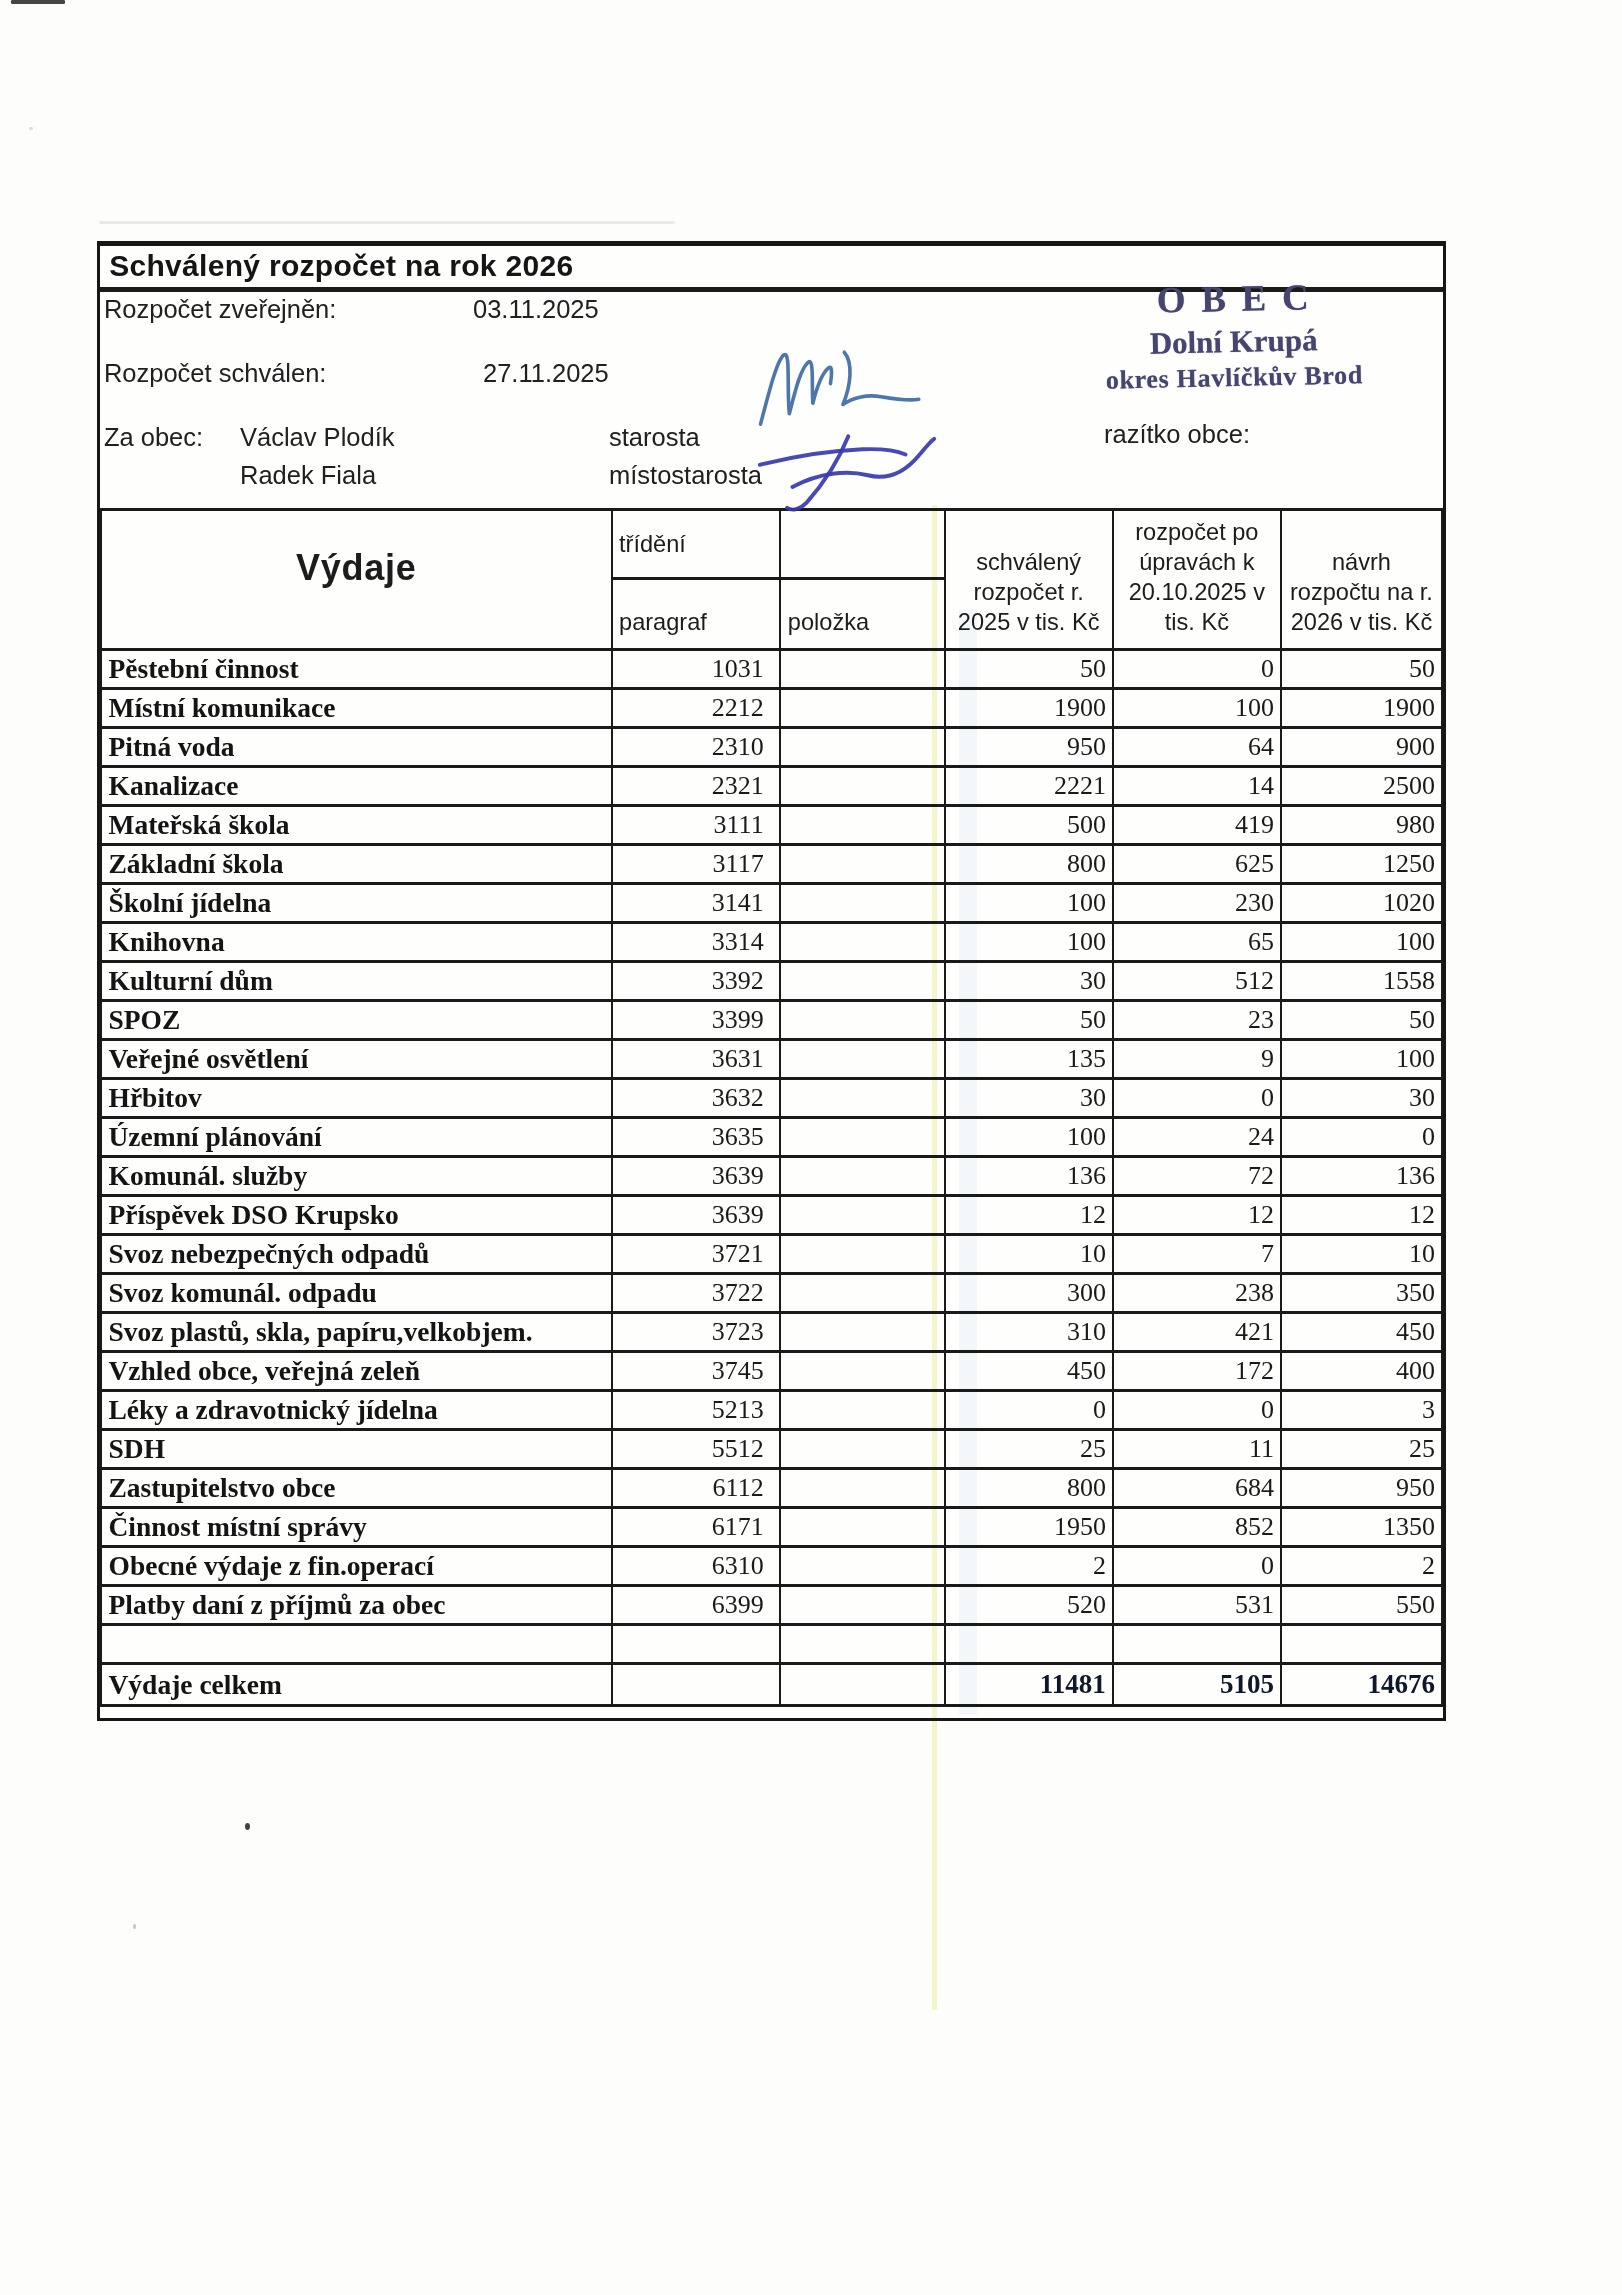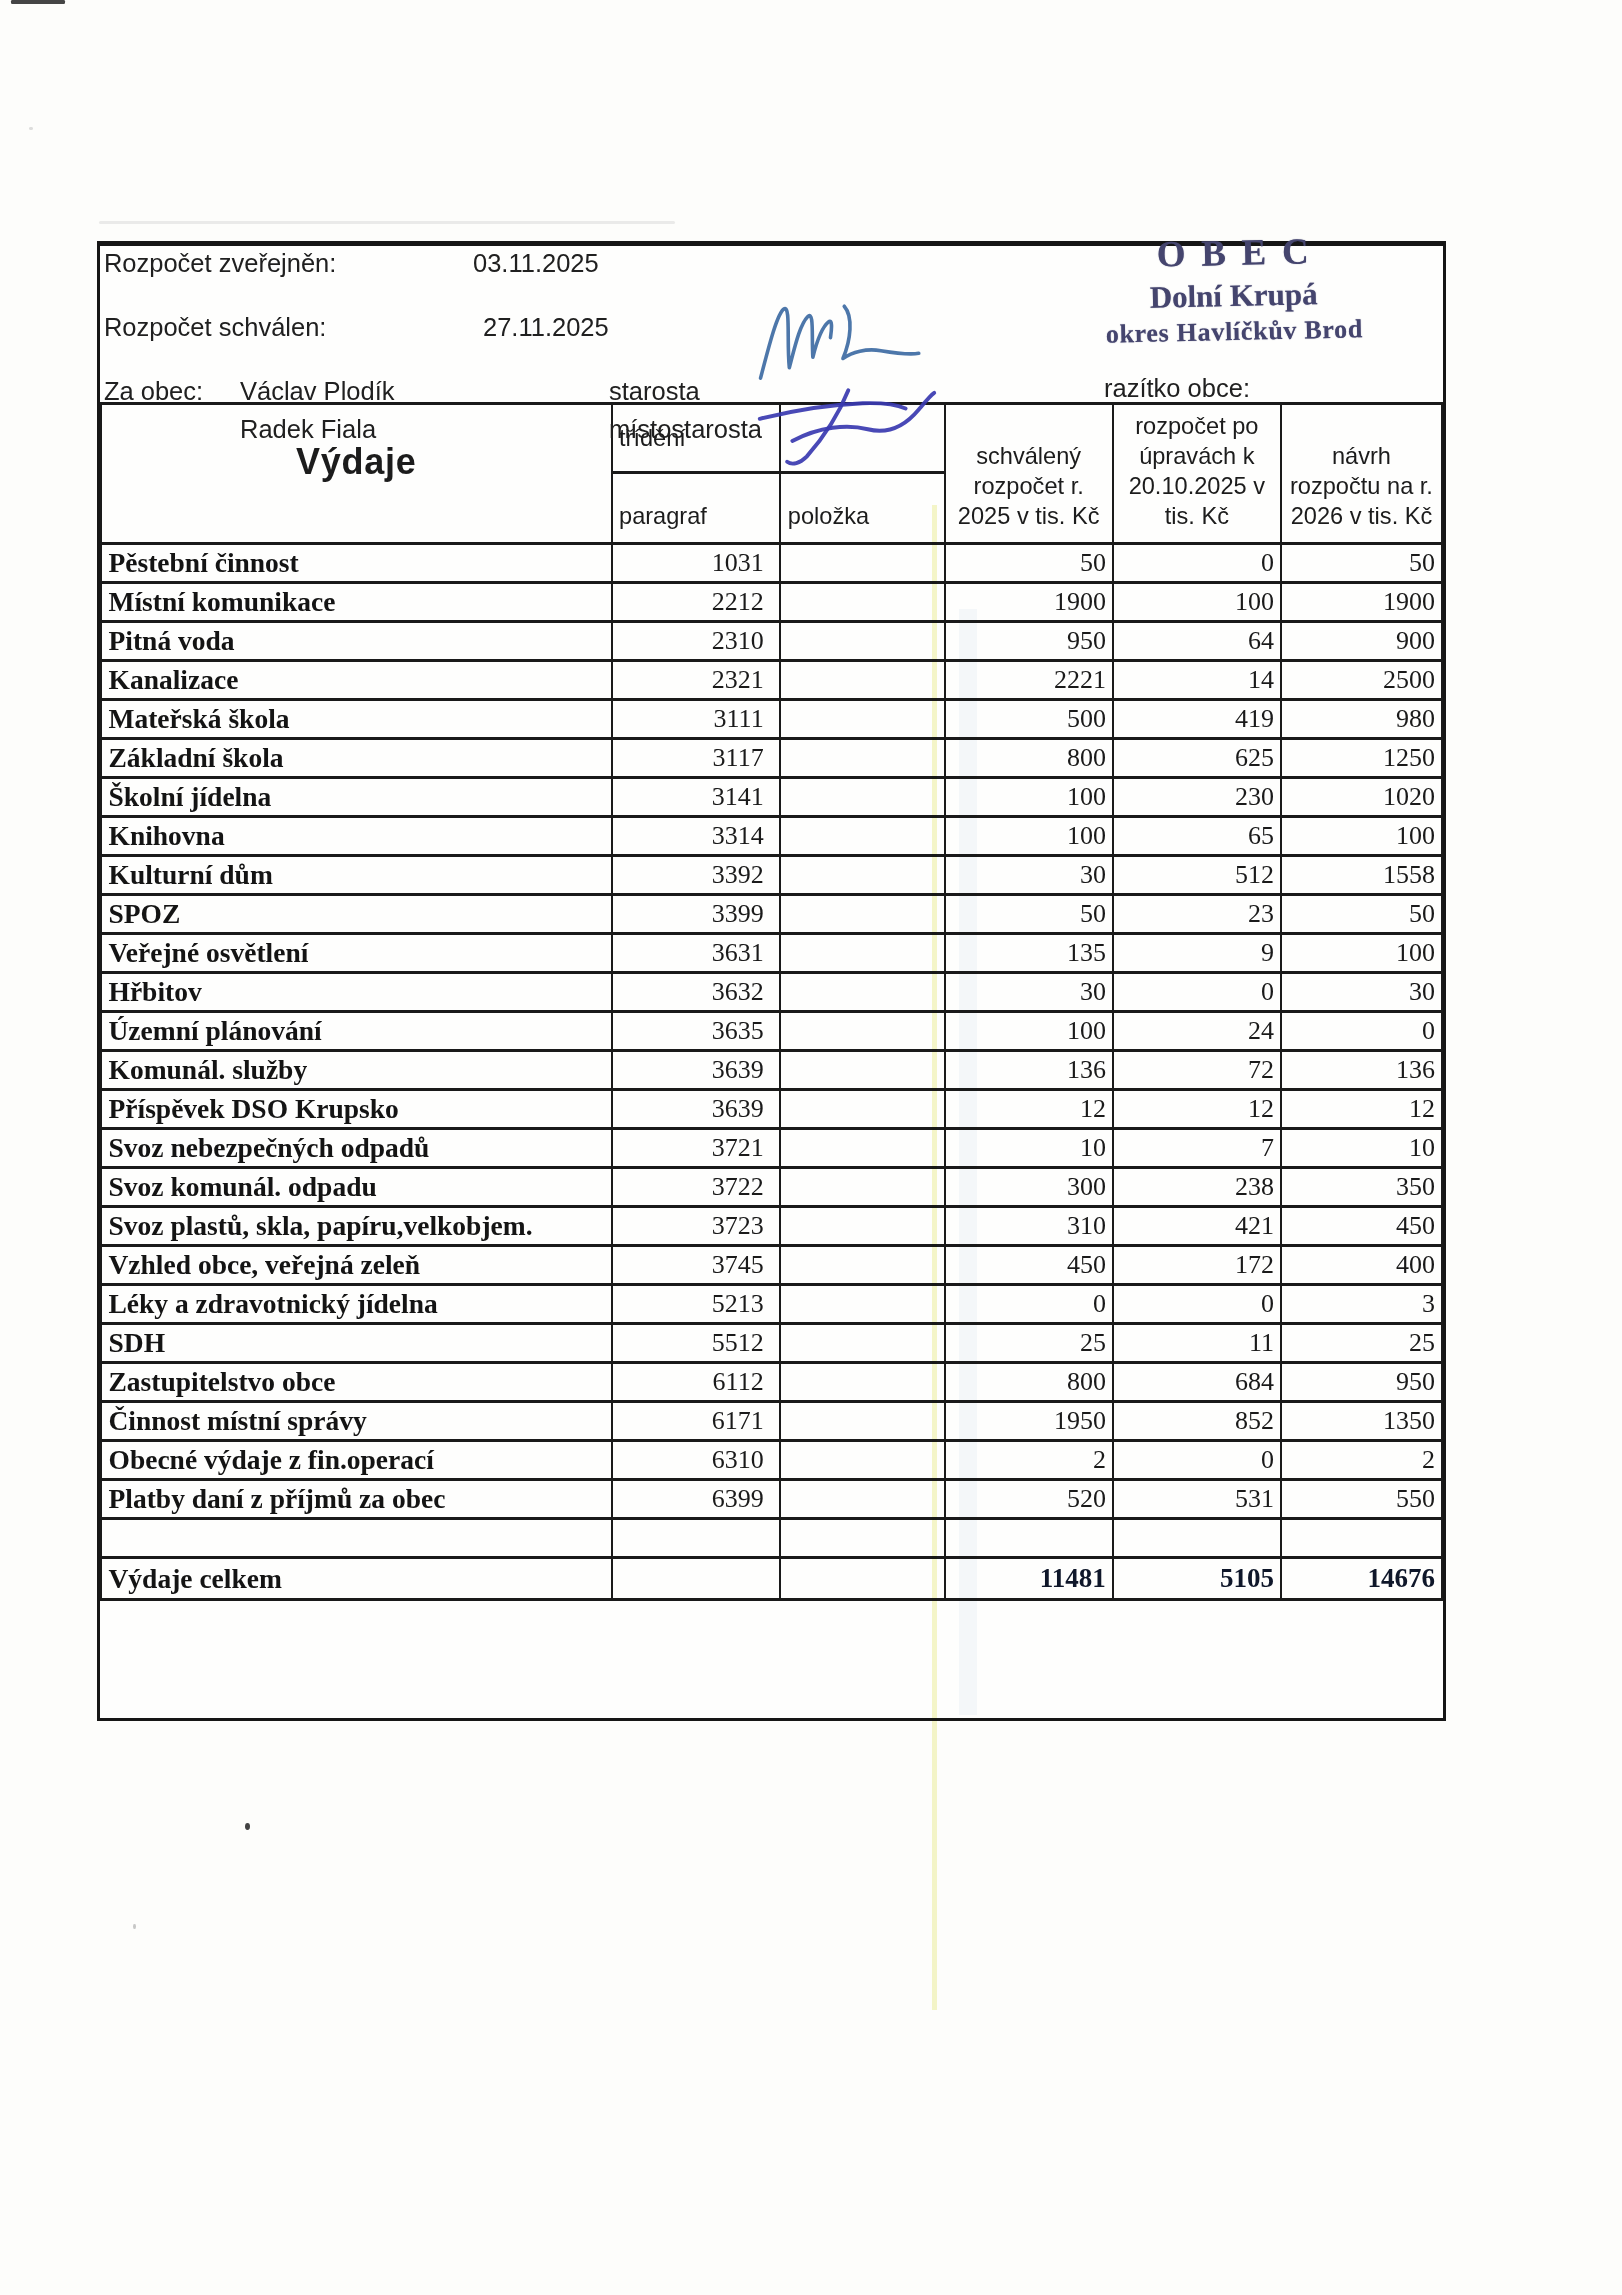--- a/index.html
+++ b/index.html
@@ -40,21 +40,21 @@
     height: 41px;
     border-bottom: 5.2px solid #1a1a1a;
     font-size: 30px; font-weight: bold;
     line-height: 39px;
     padding-left: 9.2px;
     letter-spacing: 0.3px;
     color: #151515;
   }
   .info {
     position: relative;
-    height: 156px;
+    height: 216px;
     font-size: 25.5px;
     color: #202020;
   }
   .info .tx { position: absolute; white-space: nowrap; }
   .lab-published { left: 3.9px;   top: 2.6px; }
   .val-published { left: 373px; top: 2.6px; }
   .lab-approved  { left: 3.9px;   top: 67px; }
   .val-approved  { left: 383px; top: 67px; }
   .lab-zaobec    { left: 3.9px;   top: 131px; }
   .val-mayor     { left: 140px; top: 131px; }
@@ -128,20 +128,21 @@
 <body>
 
 <div class="page">
 
   <div class="artifact a-dash"></div>
   <div class="artifact a-smudge"></div>
   <div class="artifact a-speck"></div>
 
   <div class="doc">
 
+    <div class="title-bar">Schválený rozpočet na rok 2026</div>
 
     <div class="info">
       <span class="tx lab-published">Rozpočet zveřejněn:</span>
       <span class="tx val-published">03.11.2025</span>
       <span class="tx lab-approved">Rozpočet schválen:</span>
       <span class="tx val-approved">27.11.2025</span>
       <span class="tx lab-zaobec">Za obec:</span>
       <span class="tx val-mayor">Václav Plodík</span>
       <span class="tx lab-starosta">starosta</span>
       <span class="tx val-deputy">Radek Fiala</span>

